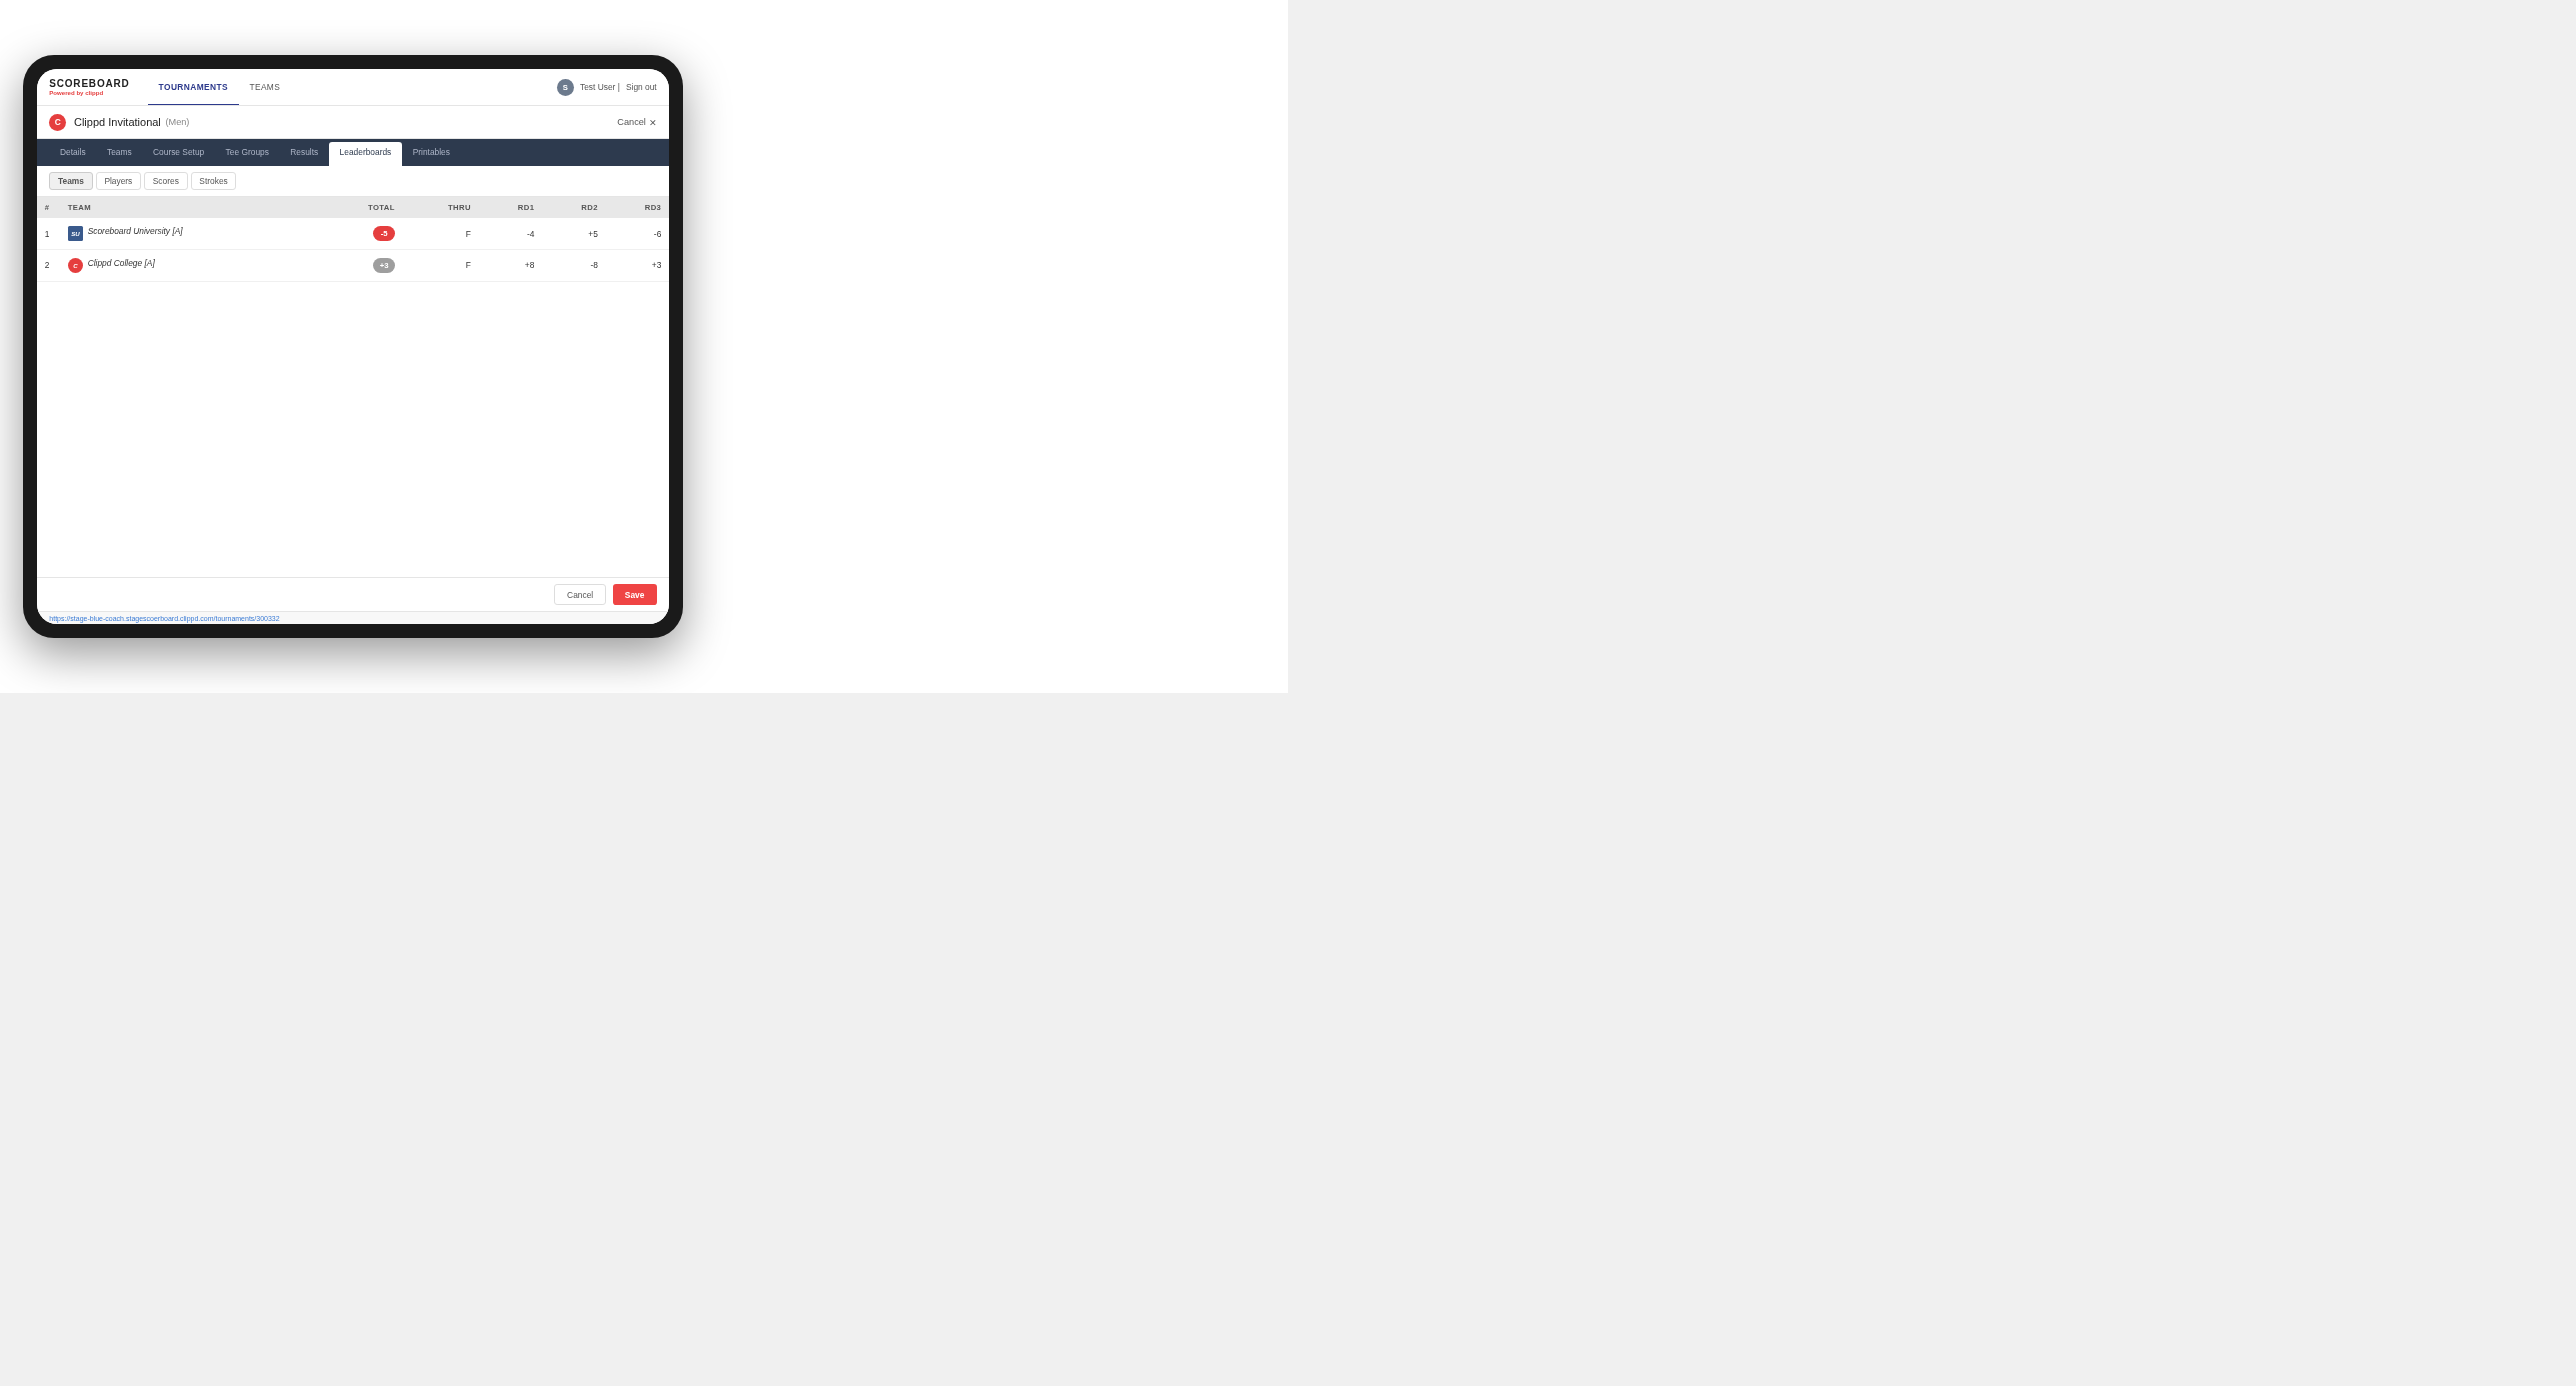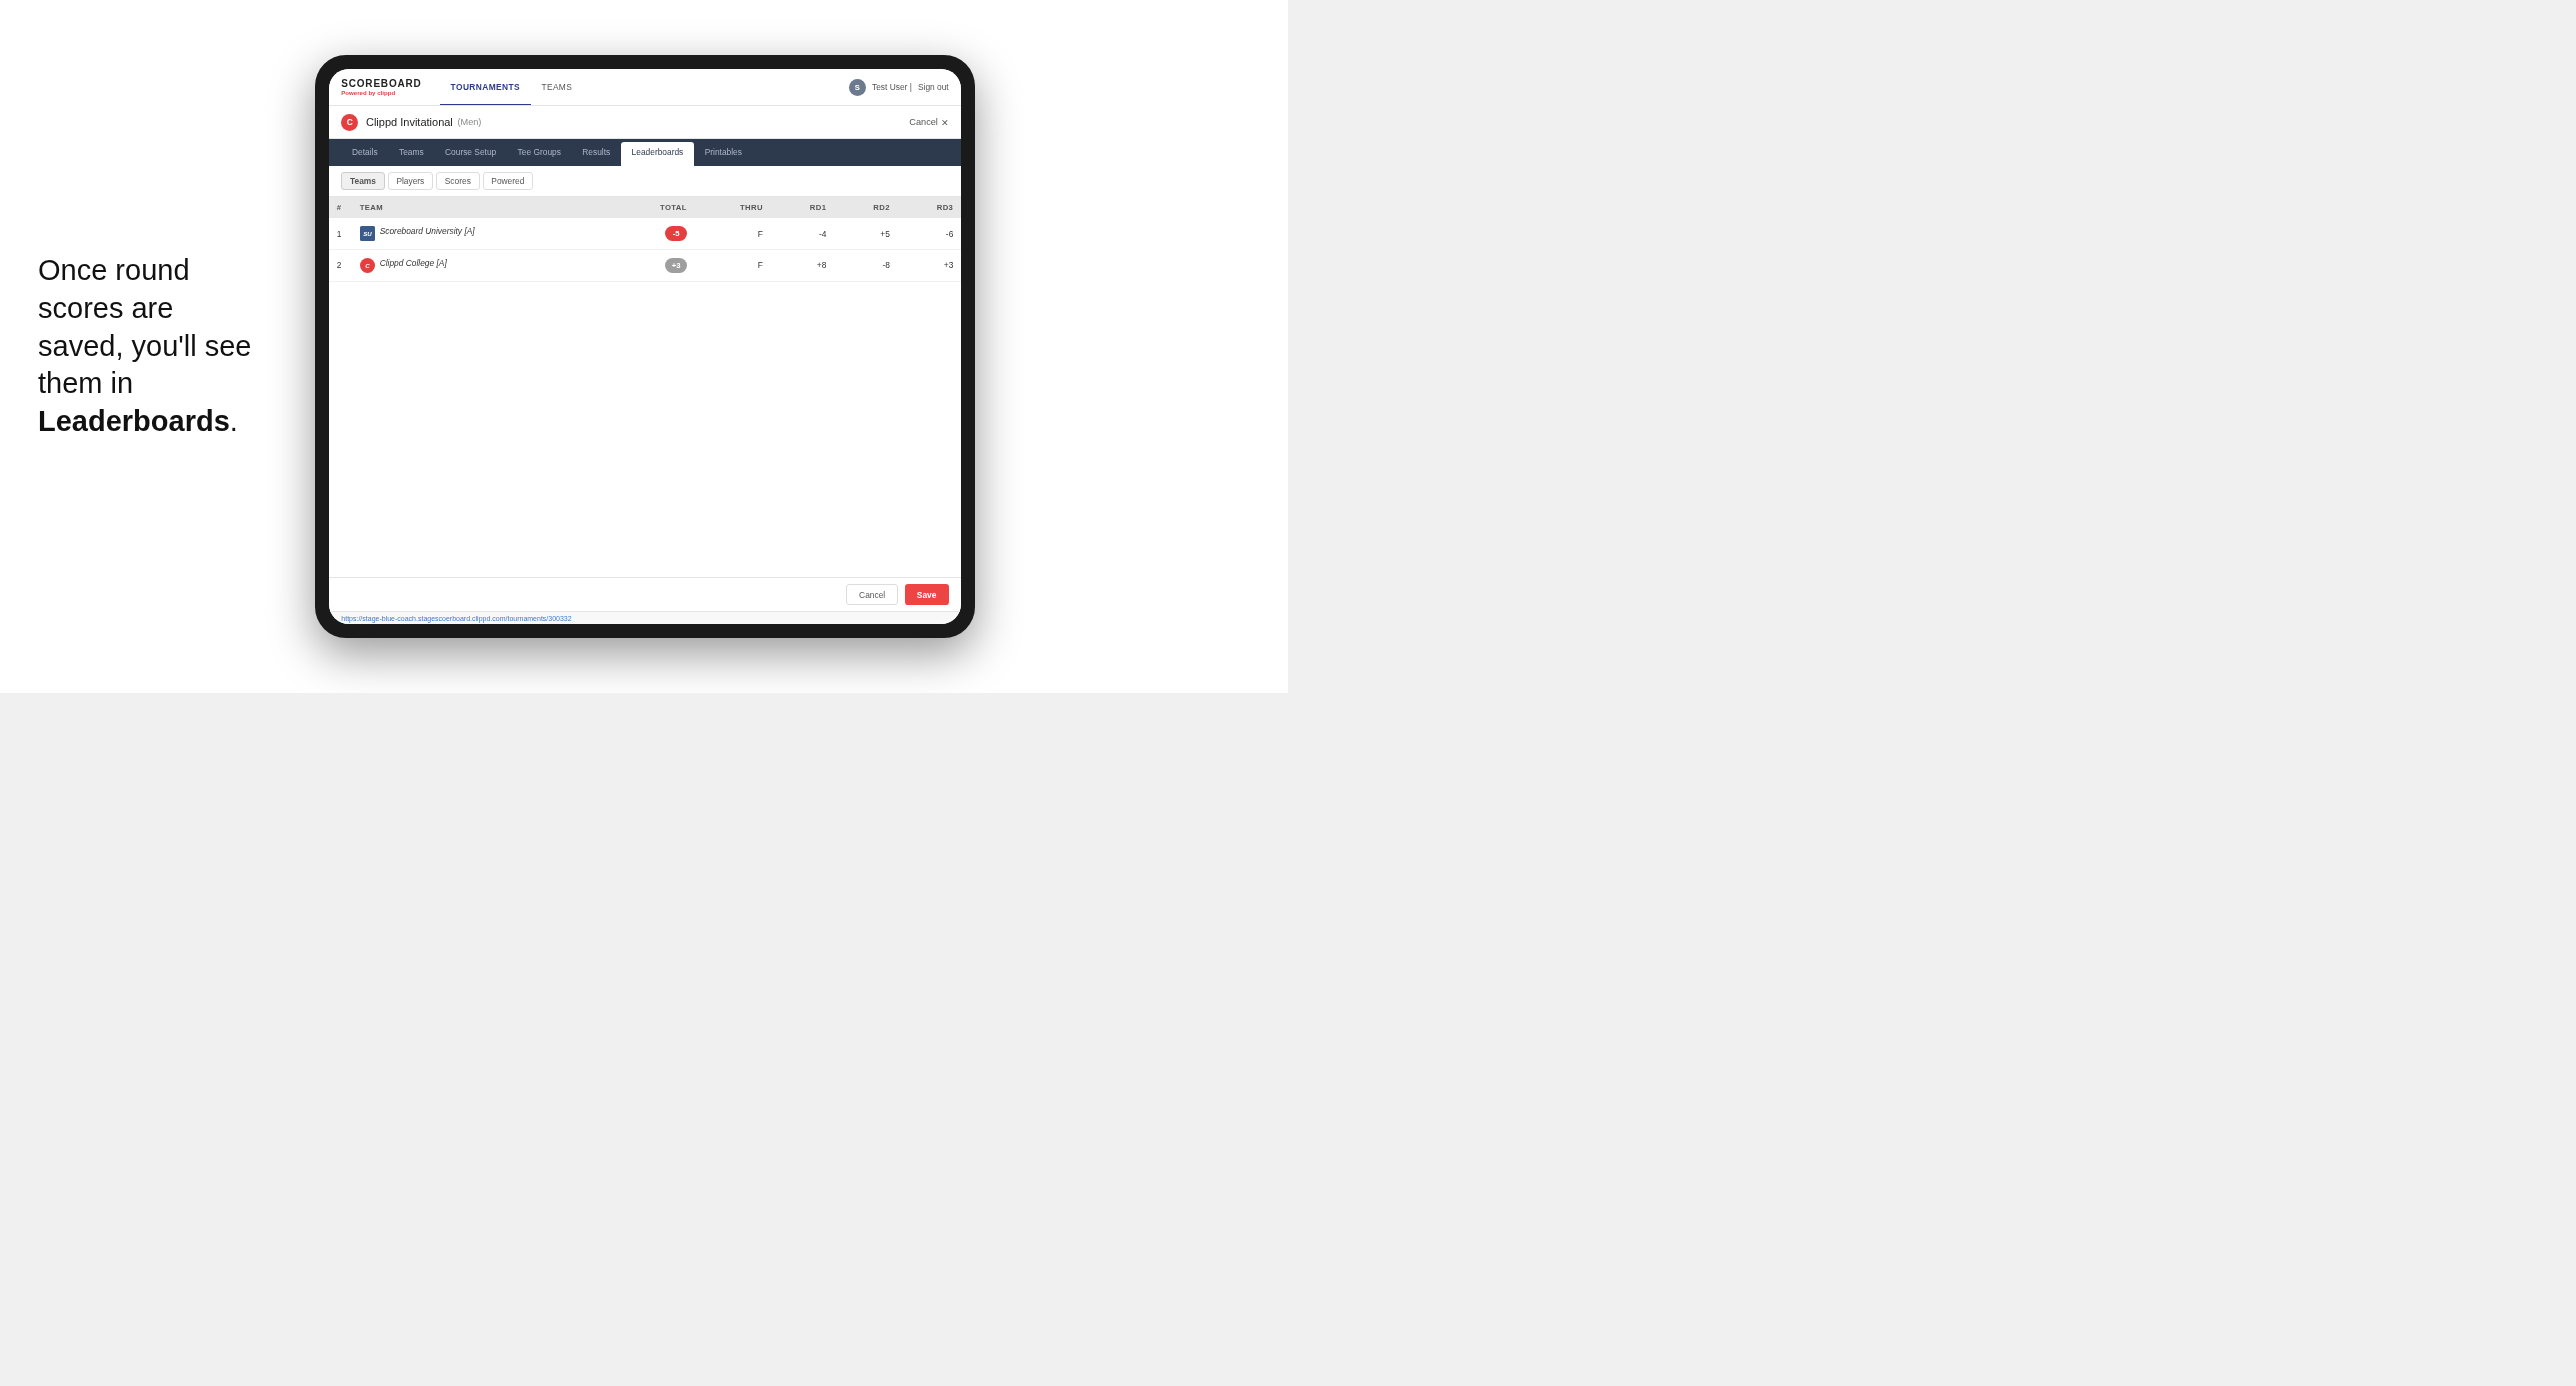--- a/index.html
+++ b/index.html
@@ -373,25 +373,20 @@
       display: flex;
       align-items: flex-start;
       font-style: italic;
     }
   </style>
 </head>
 <body>
 
 <div class="page-wrapper">
 
-  <div class="left-text">
-    <p>
-      <span>Once round scores are saved, you'll see them in </span><strong>Leaderboards</strong><span>.</span>
-    </p>
-  </div>
 
   <div class="tablet-device">
     <div class="tablet-screen">
 
       <div class="top-nav">
         <div class="logo-area">
           <span class="logo-text">SCOREBOARD</span>
           <span class="powered-by">
             <span>Powered by </span><span>clippd</span>
           </span>
@@ -455,21 +450,21 @@
           <button class="sub-btn active">
             <span>Teams</span>
           </button>
           <button class="sub-btn">
             <span>Players</span>
           </button>
           <button class="sub-btn">
             <span>Scores</span>
           </button>
           <button class="sub-btn">
-            <span>Powered</span>
+            <span>Strokes</span>
           </button>
         </div>
 
         <div class="data-table">
           <table>
             <thead>
               <tr>
                 <th style="width:23px;">
                   <span>#</span>
                 </th>

